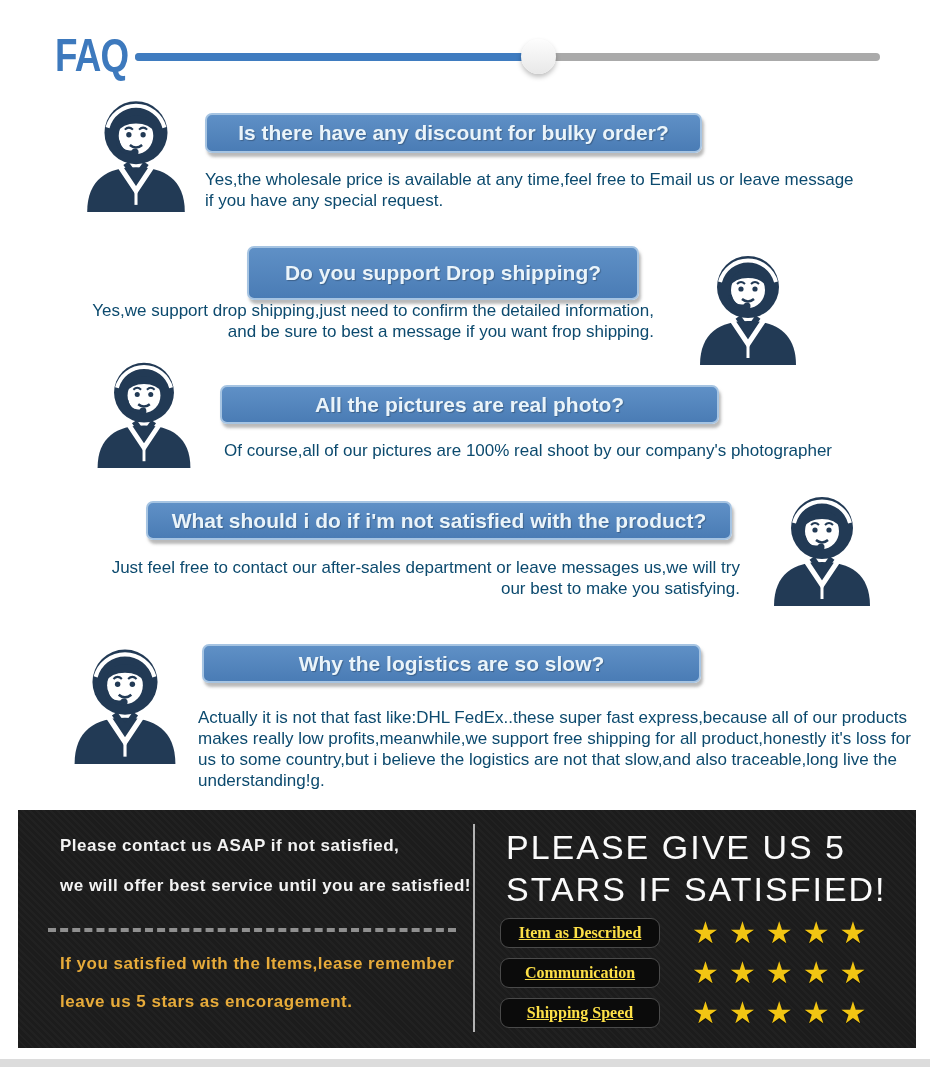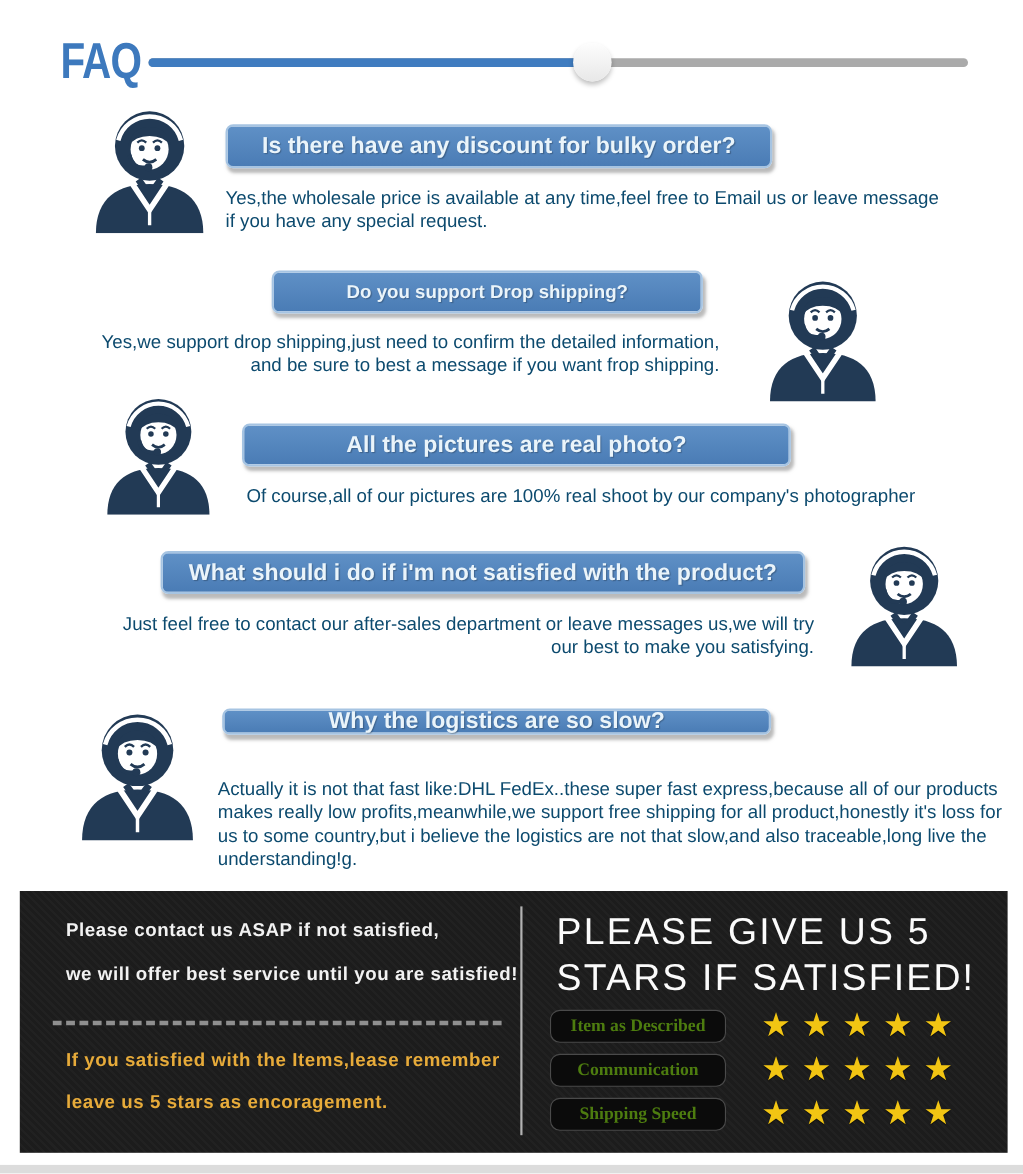--- a/index.html
+++ b/index.html
@@ -21,48 +21,48 @@
           border:2px solid #a6c4e2;box-shadow:2px 4px 3px rgba(130,130,130,0.55);
           color:#eaf4fa;font-weight:bold;text-align:center;
           display:flex;align-items:center;justify-content:center;
           text-shadow:1px 1px 1px rgba(0,0,0,0.25);}
   .answer{position:absolute;font-size:17px;line-height:21px;color:#0c4a6e;white-space:pre-line;}
 
   .q1-banner{left:205px;top:113px;width:497px;height:40px;font-size:21px;}
   .q1-avatar{left:75px;top:90px;width:122px;height:122px;}
   .q1-answer{left:205px;top:169px;width:650px;text-align:left;}
 
-  .q2-banner{left:247px;top:246px;width:392px;height:39px;font-size:17px;}
+  .q2-banner{left:247px;top:246px;width:392px;height:54px;font-size:21px;}
   .q2-avatar{left:688px;top:245px;width:120px;height:120px;}
   .q2-answer{left:77px;top:300px;width:577px;text-align:right;}
 
   .q3-banner{left:220px;top:385px;width:499px;height:39px;font-size:21px;}
   .q3-avatar{left:86px;top:352px;width:116px;height:116px;}
   .q3-answer{left:224px;top:440px;width:650px;text-align:left;}
 
   .q4-banner{left:146px;top:501px;width:586px;height:39px;font-size:21px;}
   .q4-avatar{left:762px;top:486px;width:120px;height:120px;}
   .q4-answer{left:100px;top:557px;width:640px;text-align:right;}
 
-  .q5-banner{left:202px;top:644px;width:499px;height:24px;font-size:21px;}
+  .q5-banner{left:202px;top:644px;width:499px;height:39px;font-size:21px;}
   .q5-avatar{left:62px;top:638px;width:126px;height:126px;}
   .q5-answer{left:198px;top:707px;width:718px;text-align:left;}
 
   
   .footer{position:absolute;left:18px;top:810px;width:898px;height:238px;background:#1c1c1c;
           background-image:repeating-linear-gradient(45deg,rgba(255,255,255,0.025) 0 2px,transparent 2px 5px);}
   .f-white{position:absolute;color:#f2f2f2;font-size:17px;font-weight:bold;letter-spacing:0.5px;}
   .f-yellow{position:absolute;color:#e7ab3a;font-size:17px;font-weight:bold;letter-spacing:0.5px;}
   .f-dashes{position:absolute;left:30px;top:118px;width:408px;border-top:4px dashed #8f8f8f;}
   .f-divider{position:absolute;left:455px;top:14px;width:2px;height:208px;background:#cccccc;opacity:0.85;}
   .f-heading{position:absolute;color:#fbfbfb;font-size:34px;letter-spacing:2px;font-weight:normal;}
   .rate-row{position:absolute;left:482px;height:32px;display:flex;align-items:center;}
   .rate-pill{box-sizing:border-box;width:160px;height:30px;border-radius:9px;background:#0b0b0b;
-             border:1px solid #4a4a4a;color:#4d7c0f;font-family:"Liberation Serif",serif;font-weight:bold;
-             font-size:16px;display:flex;align-items:center;justify-content:center;}
+             border:1px solid #4a4a4a;color:#fde047;font-family:"Liberation Serif",serif;font-weight:bold;
+             font-size:16px;display:flex;align-items:center;justify-content:center;text-decoration:underline;}
   .rate-stars{margin-left:32px;color:#f2c513;font-size:30px;letter-spacing:10px;white-space:nowrap;
               text-shadow:0 1px 1px rgba(0,0,0,0.6);line-height:30px;}
   .bottom-strip{position:absolute;left:0;top:1059px;width:930px;height:8px;background:#dcdcdc;}
 </style>
 </head>
 <body>
 
 <div class="page">
 
   <div class="faq-title">FAQ</div>

